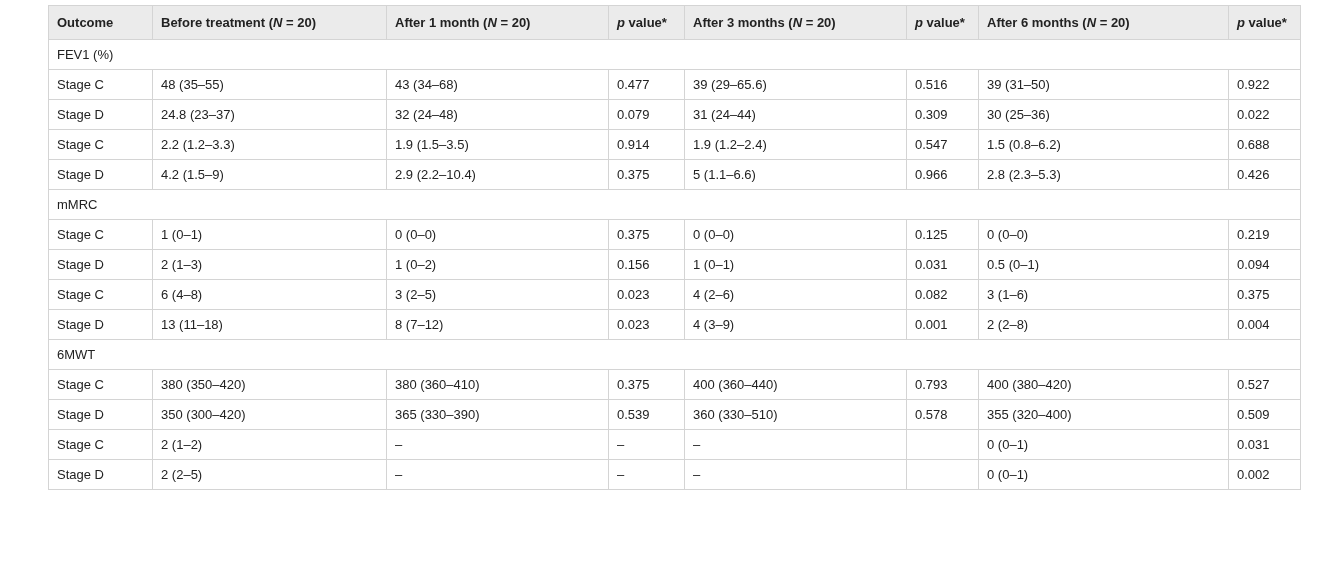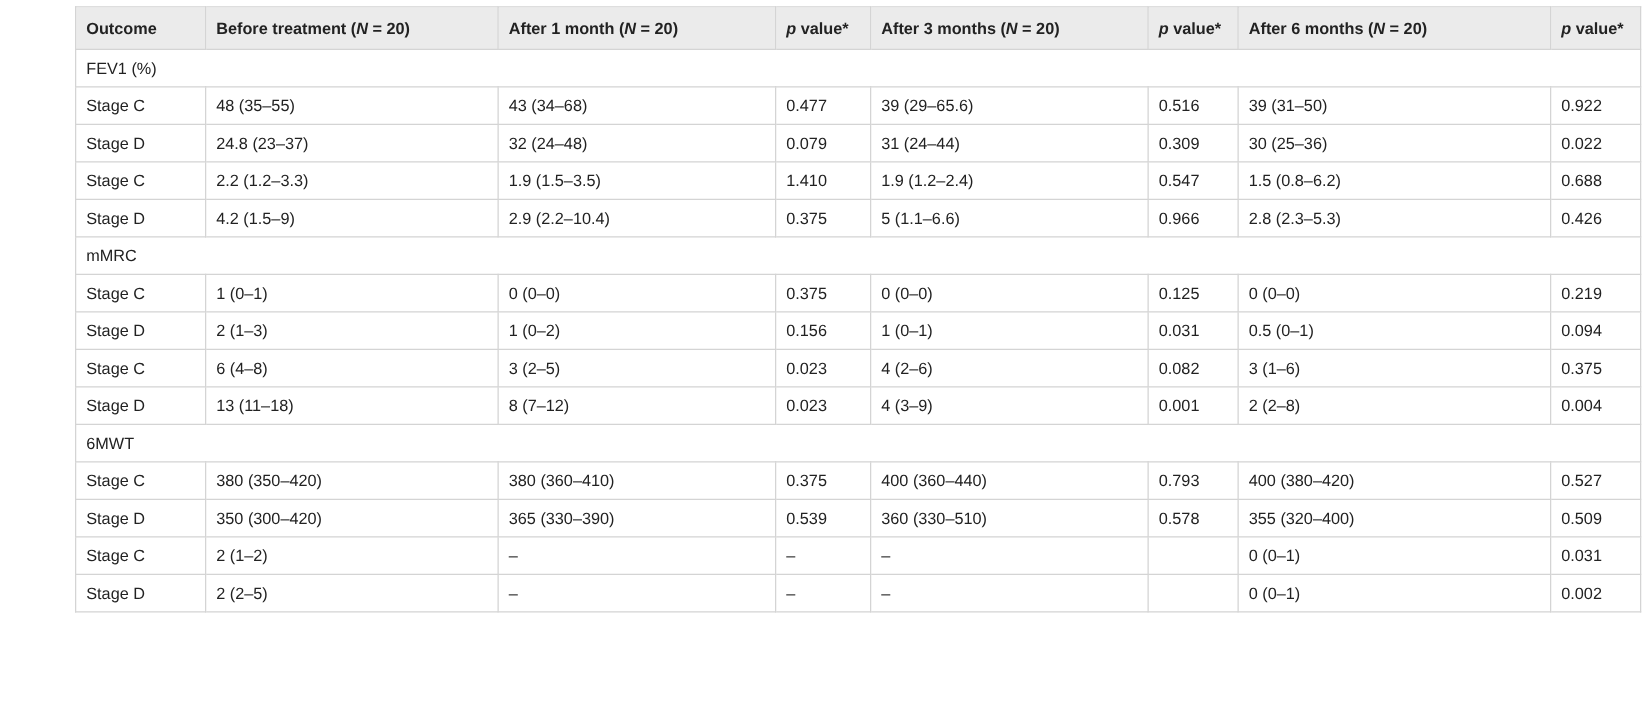--- a/index.html
+++ b/index.html
@@ -10,21 +10,21 @@
   body {
     width: 1319px;
     height: 581px;
     font-family: "Liberation Sans", sans-serif;
     font-size: 13px;
     color: #222222;
     overflow: hidden;
   }
   .table-wrap {
     position: absolute;
-    left: 60px;
+    left: 48px;
     top: 5px;
     width: 1252px;
   }
   table.data-table {
     border-collapse: collapse;
     width: 1252px;
     table-layout: fixed;
   }
   table.data-table th,
   table.data-table td {
@@ -123,21 +123,21 @@
           <td>0.079</td>
           <td>31 (24–44)</td>
           <td>0.309</td>
           <td>30 (25–36)</td>
           <td class="bold-val">0.022</td>
         </tr>
         <tr>
           <td class="stage-cell">Stage C</td>
           <td>2.2 (1.2–3.3)</td>
           <td>1.9 (1.5–3.5)</td>
-          <td>1.410</td>
+          <td>0.914</td>
           <td>1.9 (1.2–2.4)</td>
           <td>0.547</td>
           <td>1.5 (0.8–6.2)</td>
           <td>0.688</td>
         </tr>
         <tr>
           <td class="stage-cell">Stage D</td>
           <td>4.2 (1.5–9)</td>
           <td>2.9 (2.2–10.4)</td>
           <td>0.375</td>

